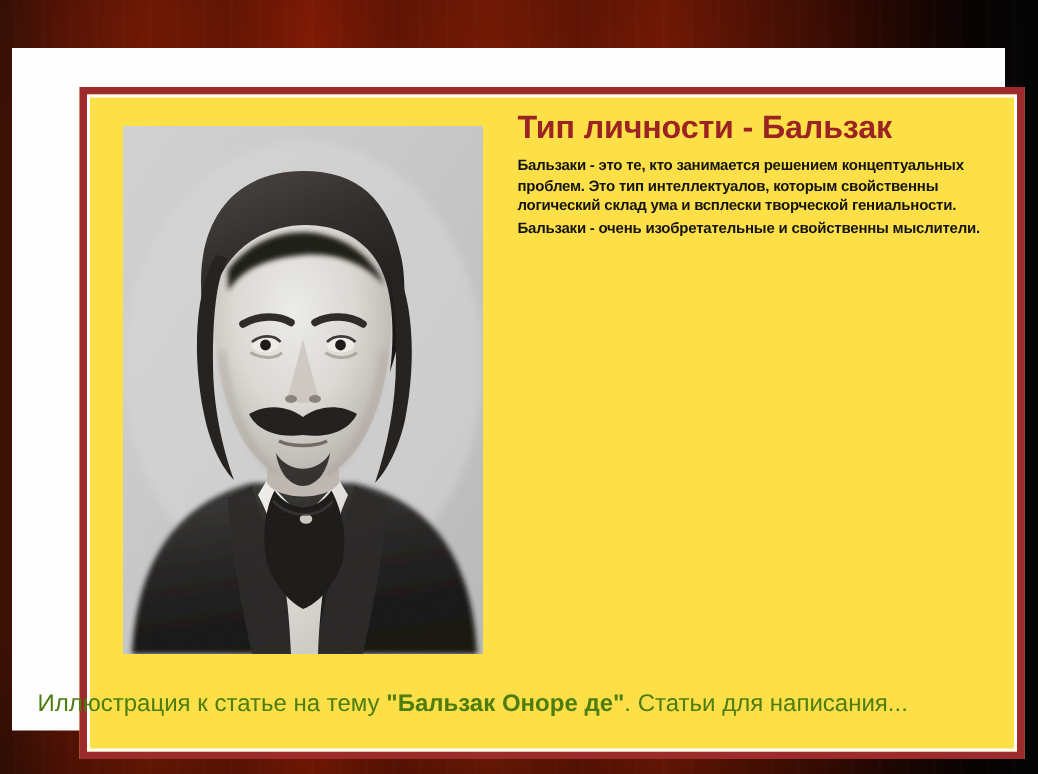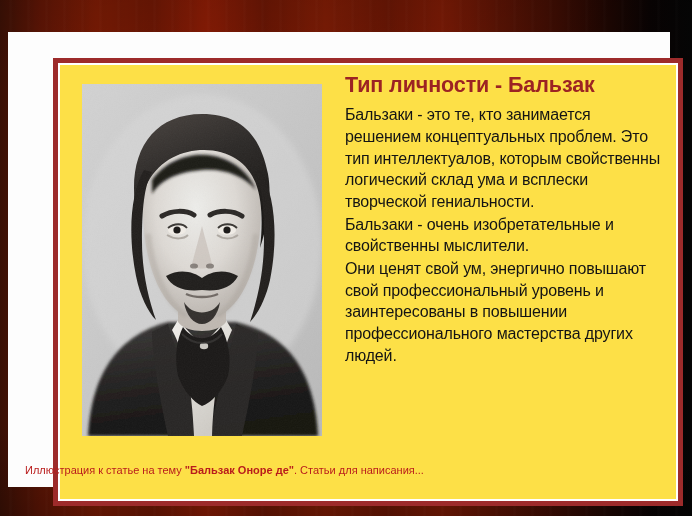--- a/index.html
+++ b/index.html
@@ -119,39 +119,39 @@
     color: #9c2323;
     font-size: 21.5px;
     font-weight: bold;
     line-height: 1.08;
     letter-spacing: -0.1px;
     white-space: nowrap;
     margin-bottom: 7px;
   }
   .para {
     color: #141414;
-    font-size: 16px;
-    font-weight: normal;
+    font-size: 10px;
+    font-weight: bold;
     line-height: 1.355;
     letter-spacing: -0.15px;
     margin: 0;
   }
   .para + .para {
     margin-top: 1px;
   }
 
   
   #caption {
     position: absolute;
     left: 17px;
     right: 12px;
     top: 425px;
     height: 26px;
-    color: #b91c1c;
-    font-size: 11px;
+    color: #4d7c0f;
+    font-size: 16px;
     line-height: 26px;
     white-space: nowrap;
     overflow: hidden;
   }
   #caption b {
     font-weight: bold;
   }
   .cap-seg { font-weight: normal; }
 </style>
 </head>
@@ -275,21 +275,20 @@
             <path d="M174 150 C 170 190, 154 220, 136 232" stroke="#a8a19a" stroke-width="6" fill="none" opacity=".35" filter="url(#soft)"></path>
 
             <rect x="0" y="0" width="240" height="352" filter="url(#grain)" opacity=".55"></rect>
           </svg>
         </div>
 
         <div id="text-col">
           <div id="article-title">Тип личности - Бальзак</div>
           <p class="para">Бальзаки - это те, кто занимается решением концептуальных проблем. Это тип интеллектуалов, которым свойственны логический склад ума и всплески творческой гениальности.</p>
           <p class="para">Бальзаки - очень изобретательные и свойственны мыслители.</p>
-          <p class="para">Они ценят свой ум, энергично повышают свой профессиональный уровень и заинтересованы в повышении профессионального мастерства других людей.</p>
         </div>
 
       </div>
     </div>
 
     <div id="caption"><span class="cap-seg">Иллюстрация к статье на тему </span><b>"Бальзак Оноре де"</b><span class="cap-seg">. Статьи для написания...</span></div>
 
   </div>
 </div>
 

